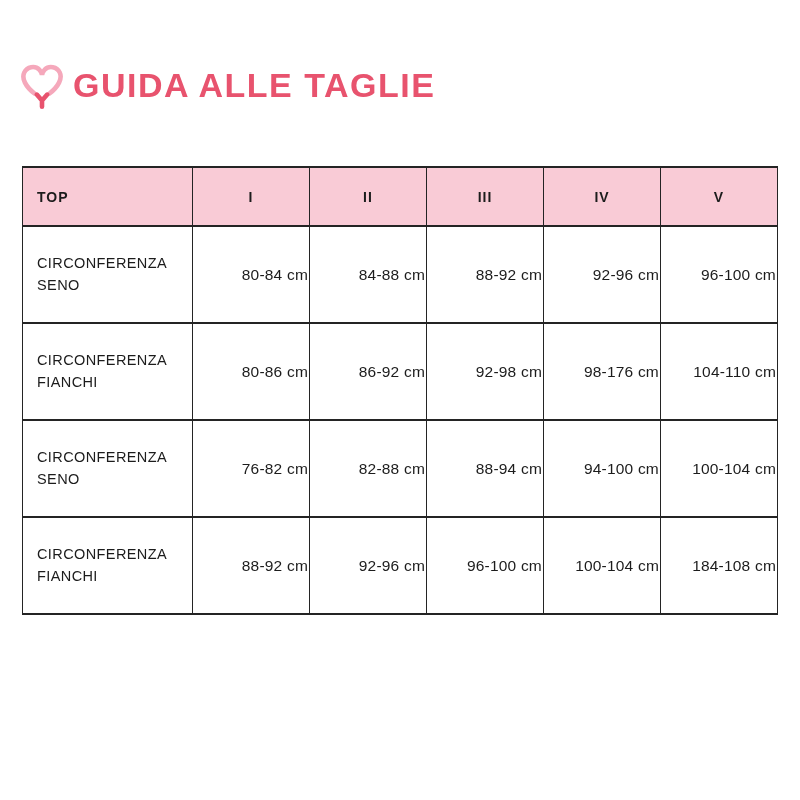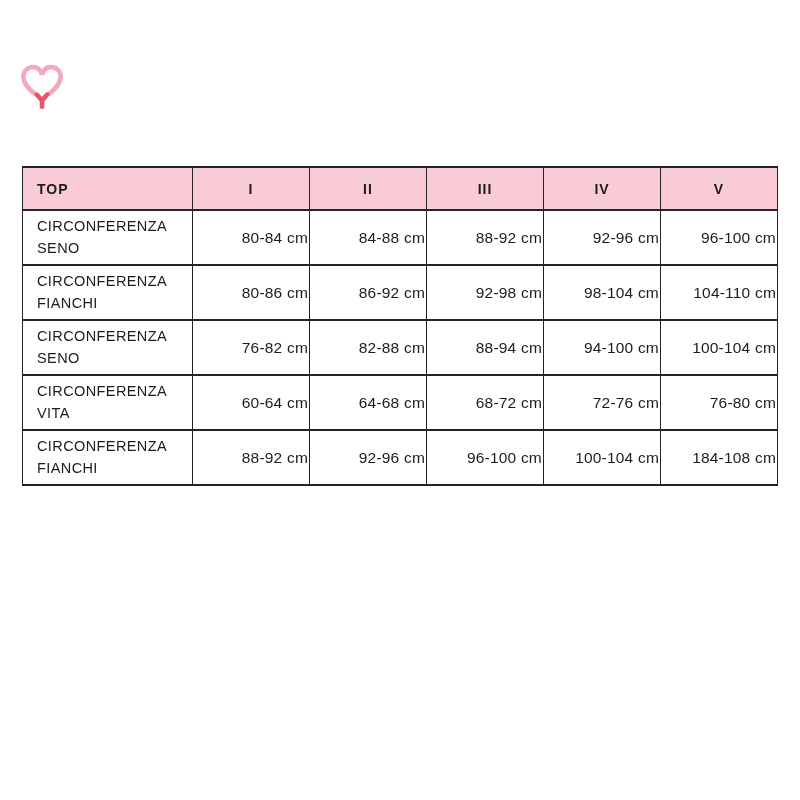--- a/index.html
+++ b/index.html
@@ -55,22 +55,22 @@
     table-layout: fixed;
   }
   col.label-col { width: 170px; }
   th, td {
     border-left: 1px solid var(--border-dark);
     border-right: 1px solid var(--border-dark);
     border-top: 2px solid var(--border-dark);
     border-bottom: 2px solid var(--border-dark);
     color: var(--text-dark);
   }
-  tr.hdr { background: var(--header-bg); height: 43px; }
-  tr.data { background: #ffffff; height: 55px; }
+  tr.hdr { background: var(--header-bg); height: 59px; }
+  tr.data { background: #ffffff; height: 97px; }
   th {
     font-size: 14px;
     font-weight: bold;
     letter-spacing: 1px;
     text-align: center;
   }
   th.lbl {
     text-align: left;
     padding-left: 14px;
     padding-right: 10px;
@@ -99,20 +99,21 @@
       <path class="heart" d="M 14.5 33.5
         C 5.5 26.5 1.5 18.5 4.2 12.6
         C 7.0 6.5 15.0 5.2 19.3 9.6
         C 20.9 11.2 21.9 13.2 22 15.2
         C 22.1 13.2 23.1 11.2 24.7 9.6
         C 29.0 5.2 37.0 6.5 39.8 12.6
         C 42.5 18.5 38.5 26.5 29.5 33.5"></path>
       <path class="y" d="M 16.8 34.6 L 22 40.6 L 27.2 34.6 M 22 40.6 L 22 46.8"></path>
     </svg>
   </span>
+  <h1 class="page-title">GUIDA ALLE TAGLIE</h1>
 </header>
 
 <table class="size-table">
   <colgroup>
     <col class="label-col">
     <col>
       <col>
       <col>
       <col>
       <col>
@@ -134,39 +135,31 @@
       <td>88-92 cm</td>
       <td>92-96 cm</td>
       <td>96-100 cm</td>
     </tr>
 
     <tr class="data">
       <td class="lbl">CIRCONFERENZA FIANCHI</td>
       <td>80-86 cm</td>
       <td>86-92 cm</td>
       <td>92-98 cm</td>
-      <td>98-104 cm</td>
+      <td>98-176 cm</td>
       <td>104-110 cm</td>
     </tr>
 
     <tr class="data">
       <td class="lbl">CIRCONFERENZA SENO</td>
       <td>76-82 cm</td>
       <td>82-88 cm</td>
       <td>88-94 cm</td>
       <td>94-100 cm</td>
       <td>100-104 cm</td>
-    </tr>
-    <tr class="data">
-      <td class="lbl">CIRCONFERENZA VITA</td>
-      <td>60-64 cm</td>
-      <td>64-68 cm</td>
-      <td>68-72 cm</td>
-      <td>72-76 cm</td>
-      <td>76-80 cm</td>
     </tr>
     <tr class="data">
       <td class="lbl">CIRCONFERENZA FIANCHI</td>
       <td>88-92 cm</td>
       <td>92-96 cm</td>
       <td>96-100 cm</td>
       <td>100-104 cm</td>
       <td>184-108 cm</td>
     </tr>
   </tbody>

